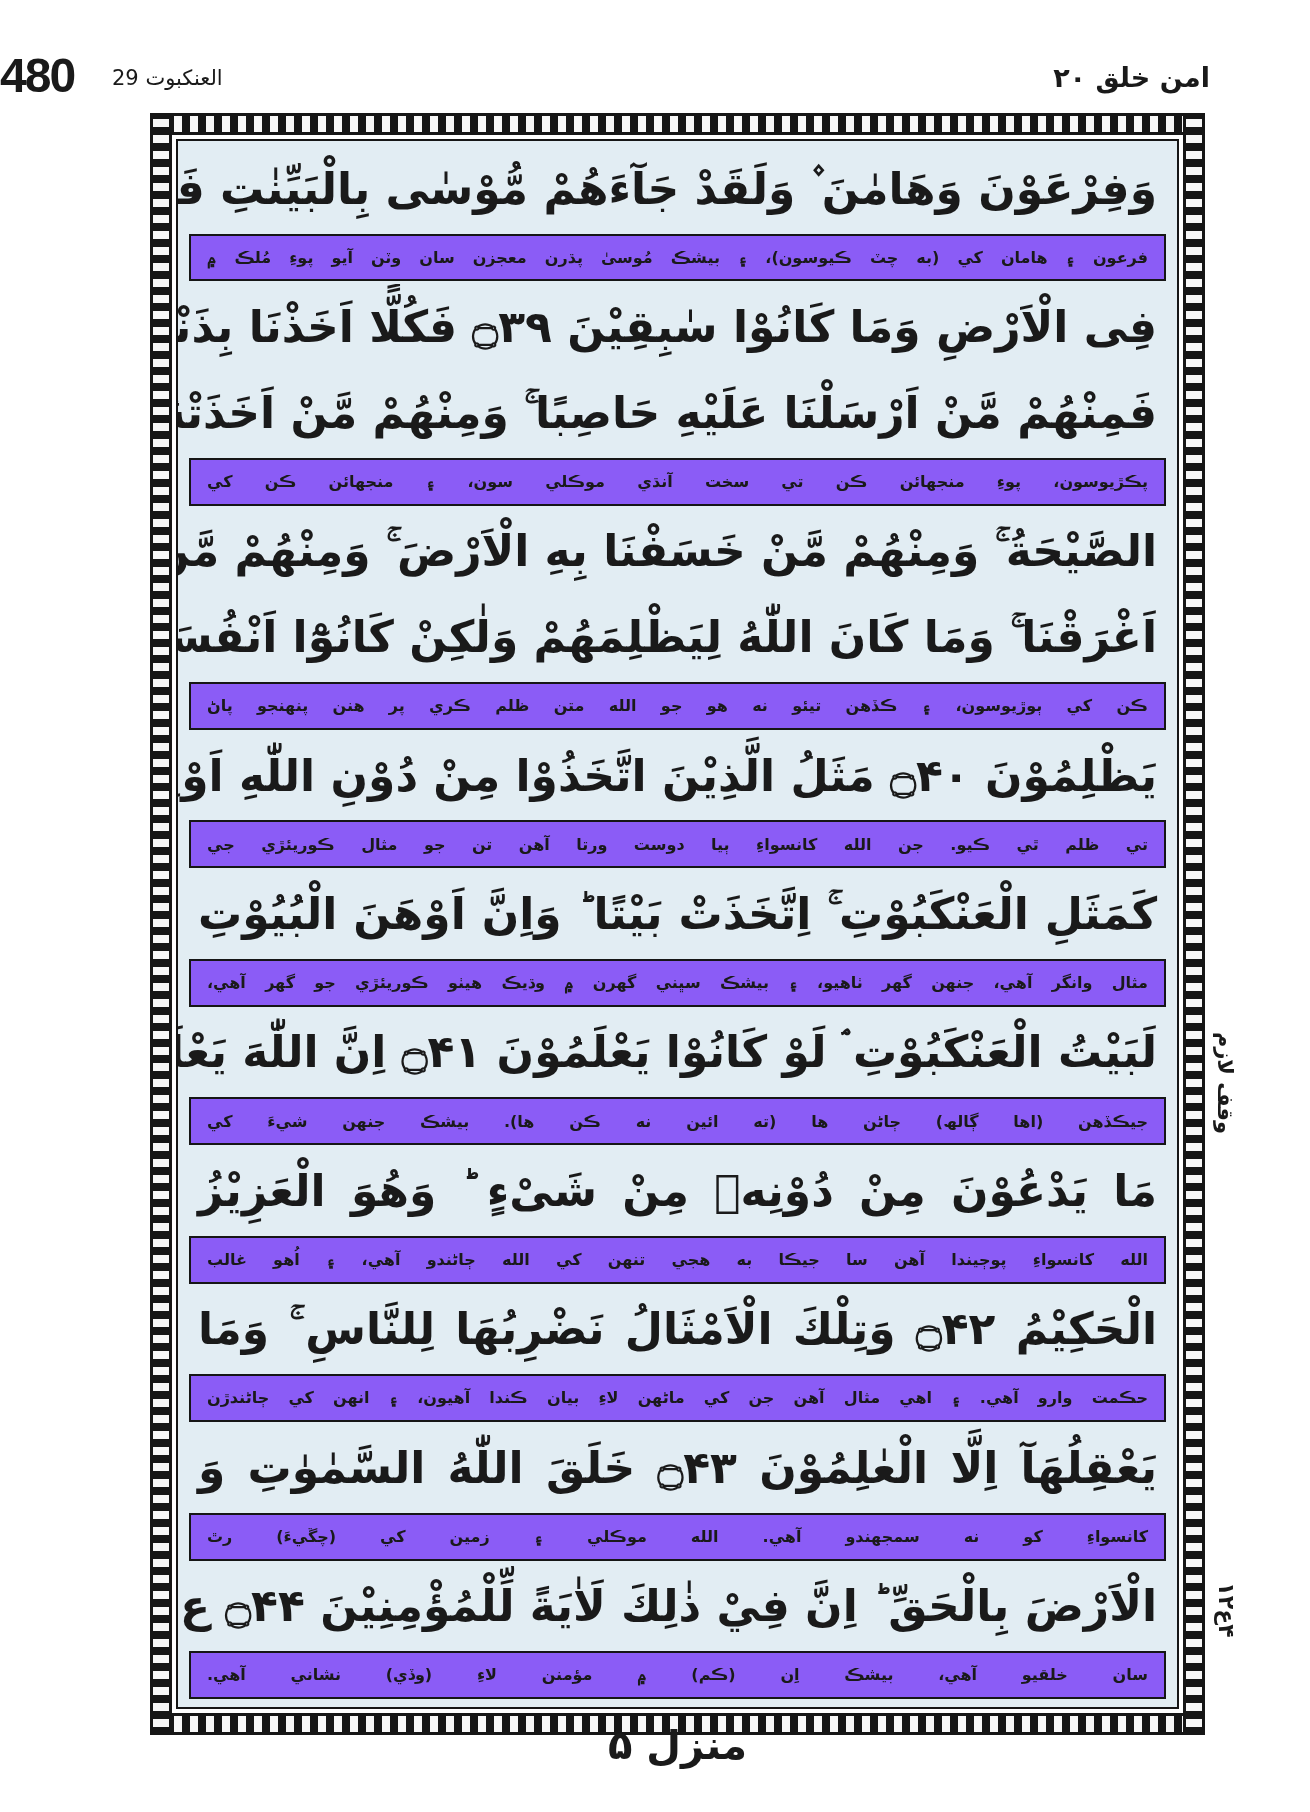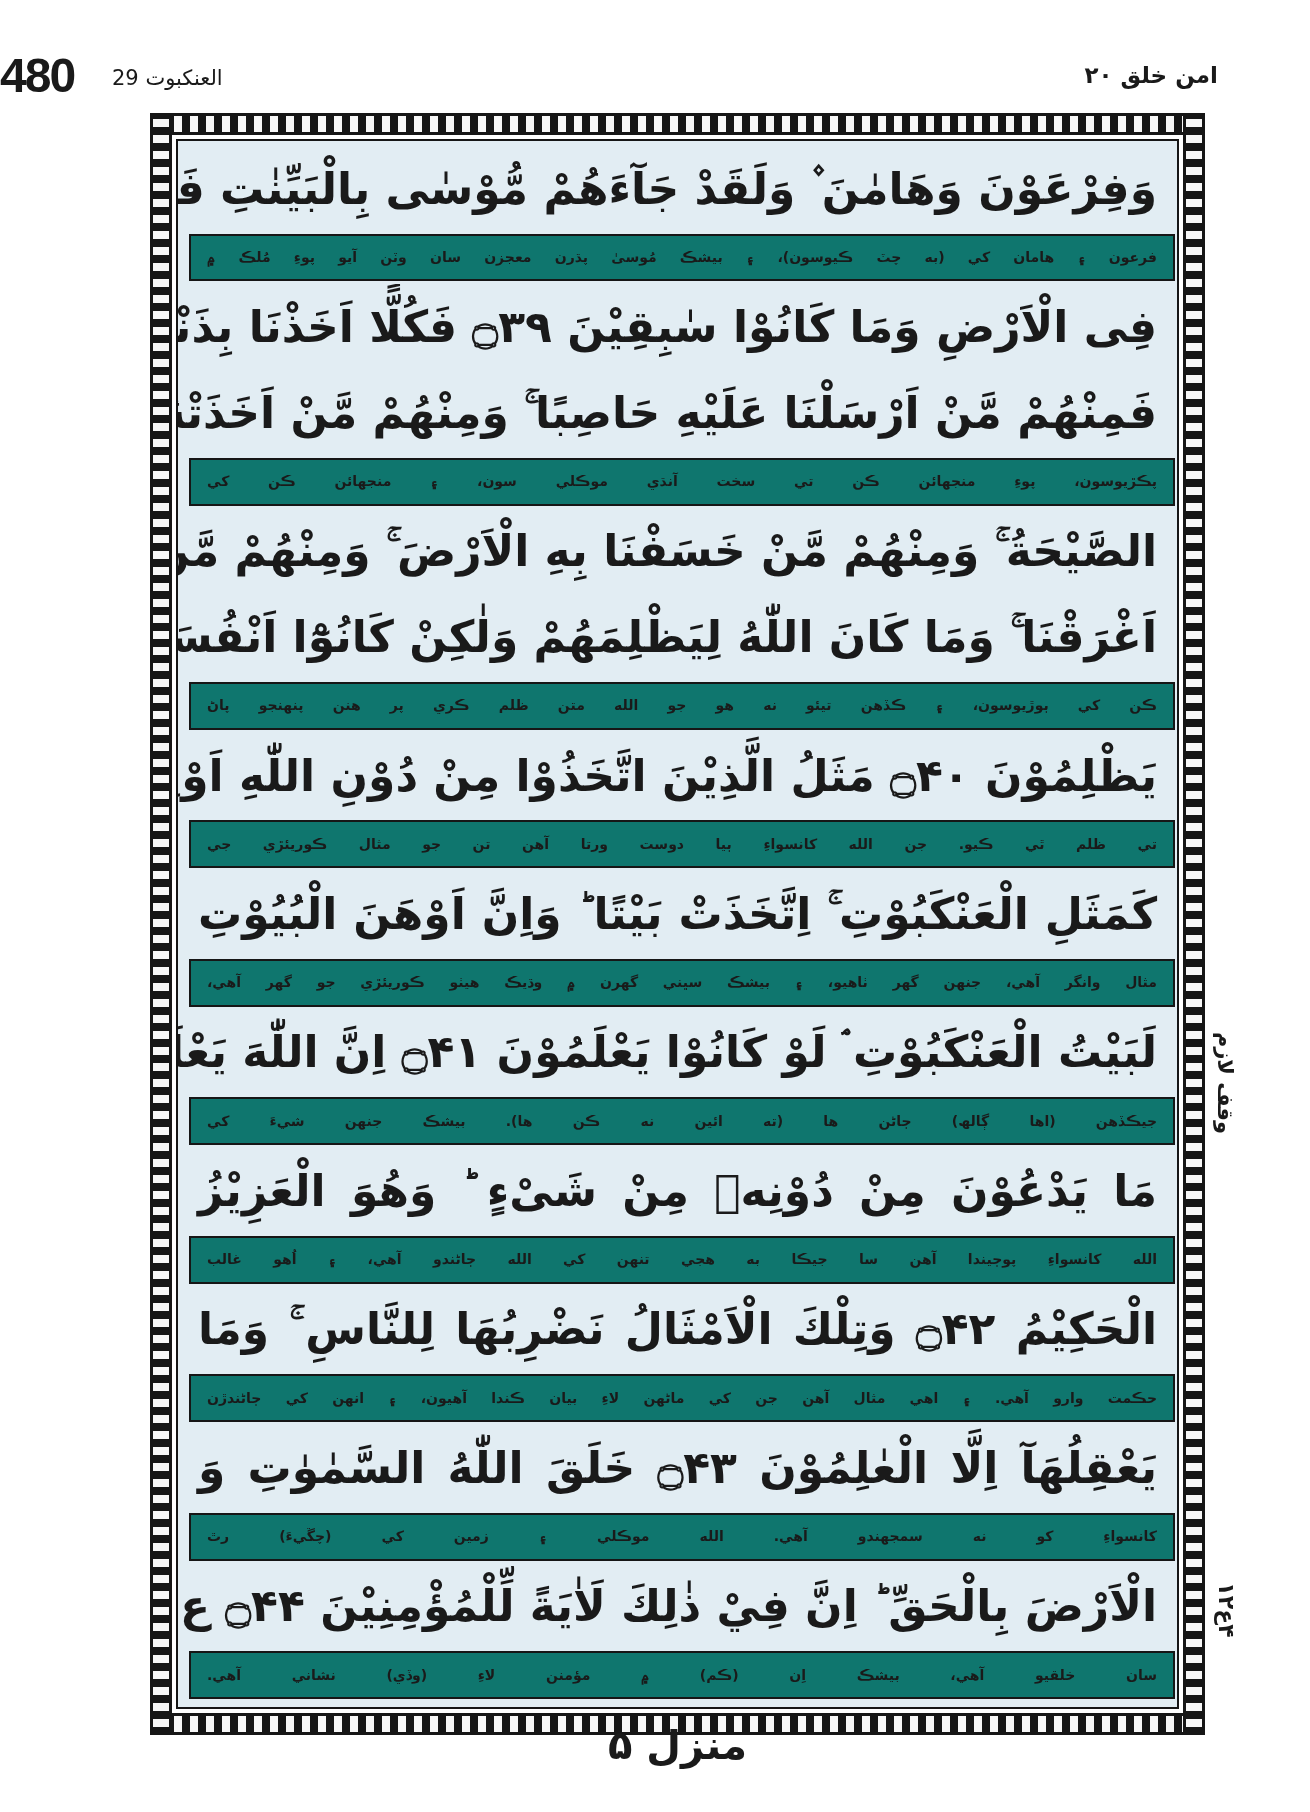--- a/index.html
+++ b/index.html
@@ -17,22 +17,22 @@
     position: absolute; top: 66px; left: 112px;
     font-size: 21px; font-weight: normal; direction: rtl;
   }
   .hdr-center {
     position: absolute; top: 48px; left: 0; width: 1310px;
     text-align: left; font-size: 48px; font-weight: bold;
     font-family: "Liberation Sans", sans-serif;
     letter-spacing: -2px; font-stretch: condensed;
   }
   .hdr-right {
-    position: absolute; top: 62px; right: 92px;
-    font-size: 23px; font-weight: bold; direction: rtl;
+    position: absolute; top: 62px; right: 100px;
+    font-size: 27px; font-weight: bold; direction: rtl;
   }
 
   
   .frame {
     position: absolute; left: 150px; top: 113px;
     width: 1055px; height: 1622px;
     background: #ffffff;
   }
   .chain { position: absolute; background-color: #f7f7f7; }
   .chain.h {
@@ -72,26 +72,26 @@
     overflow: hidden;
     display: flex; align-items: center;
   }
   .arabic-line > span {
     width: 100%;
     text-align: justify;
     text-align-last: justify;
   }
   .trans-box {
     flex: 44 1 0;
-    margin: 2px 2px 3px 11px;
+    margin: 2px 11px 3px 11px;
     border: 2px solid #161616;
-    background: #0f766e;
+    background: #8b5cf6;
     direction: rtl;
     font-weight: bold;
-    font-size: 14px;
+    font-size: 16px;
     padding: 0 16px;
     display: flex; align-items: center;
     overflow: hidden;
   }
   .trans-box > span {
     width: 100%;
     text-align: justify;
     text-align-last: justify;
     line-height: 1.1;
   }

